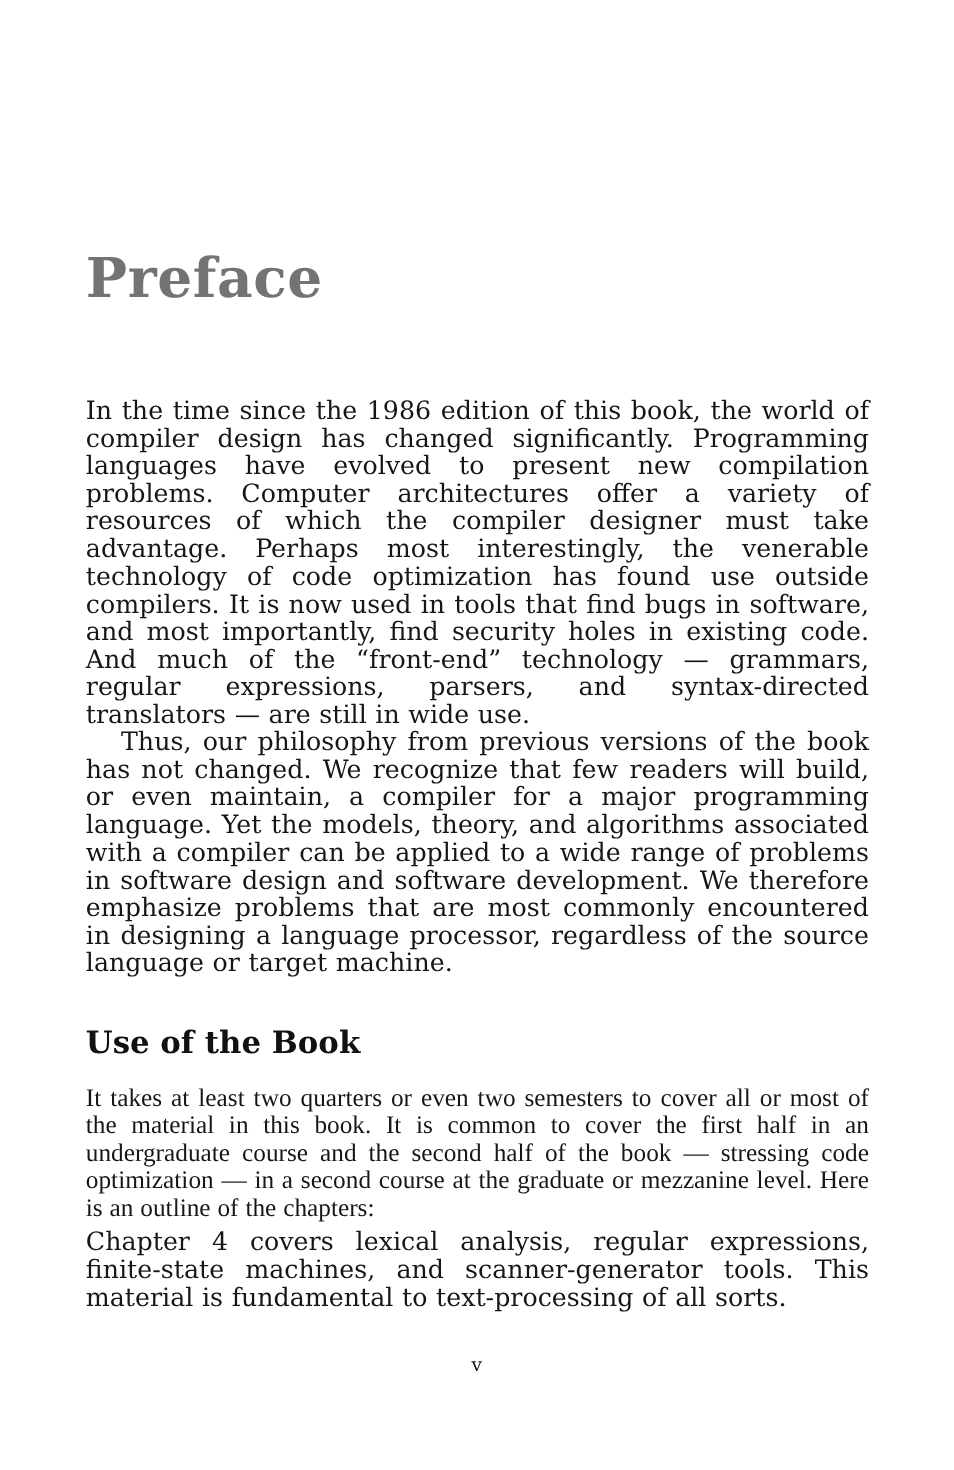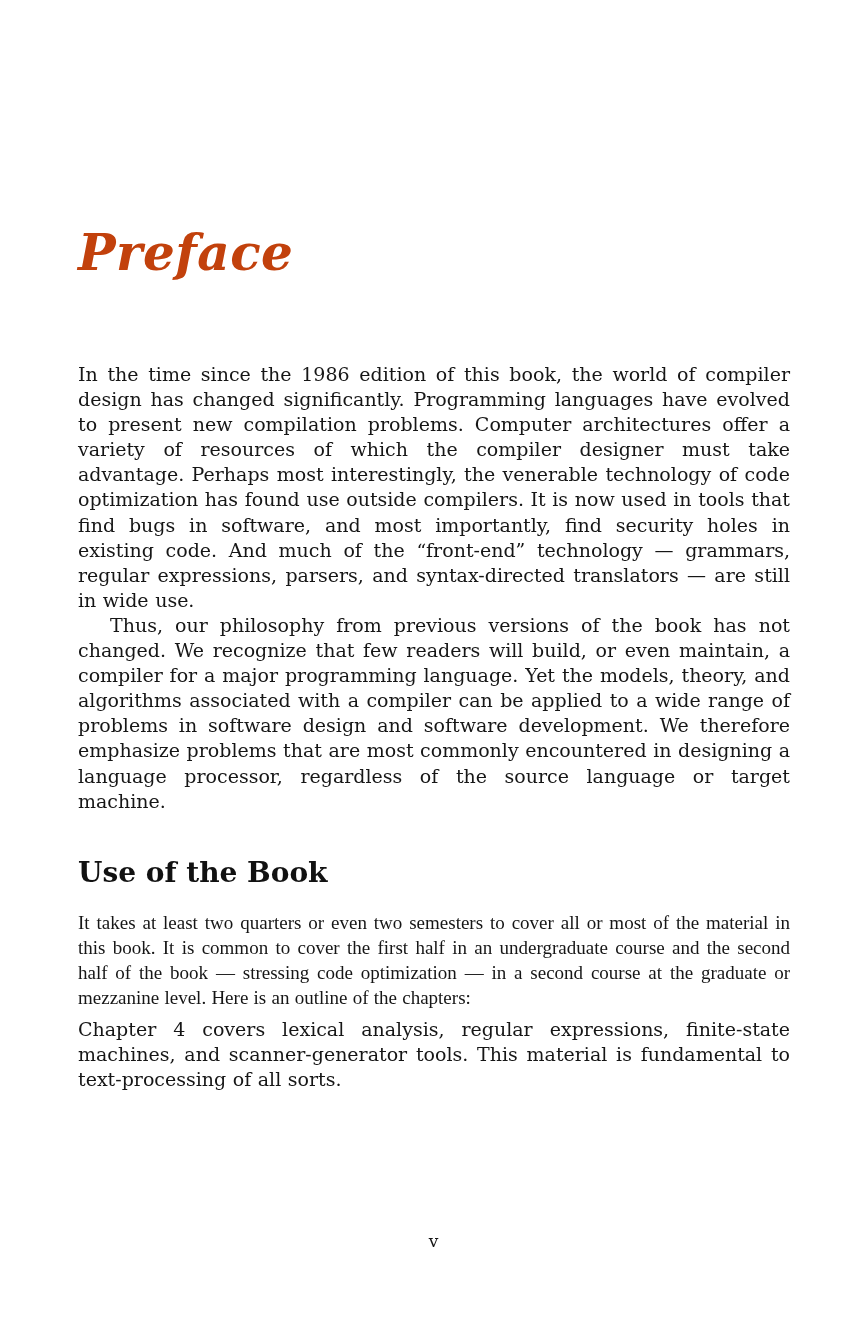--- a/index.html
+++ b/index.html
@@ -23,26 +23,25 @@
     width: 712px;
     padding-top: 226px;
     box-sizing: content-box;
   }
   .chapter-title {
     margin: 0;
     font-size: 50px;
     line-height: 54px;
     font-weight: bold;
     letter-spacing: 0.5px;
-    color: #c2410c;
-    font-style: italic;
+    color: #737373;
   }
   p.body-par {
     margin: 0;
-    font-size: 19px;
+    font-size: 23px;
     line-height: 25.1px;
     text-align: justify;
     word-spacing: 0.5px;
   }
   p.first-par {
     margin-top: 82px;
   }
   p.indent {
     text-indent: 32px;
   }

